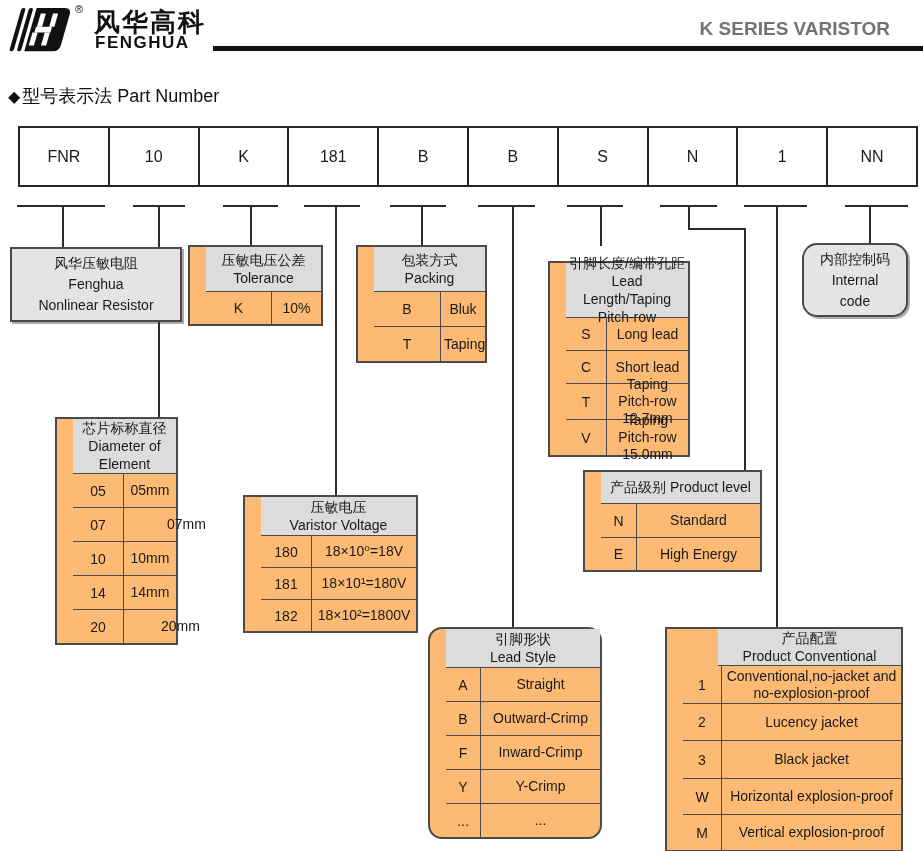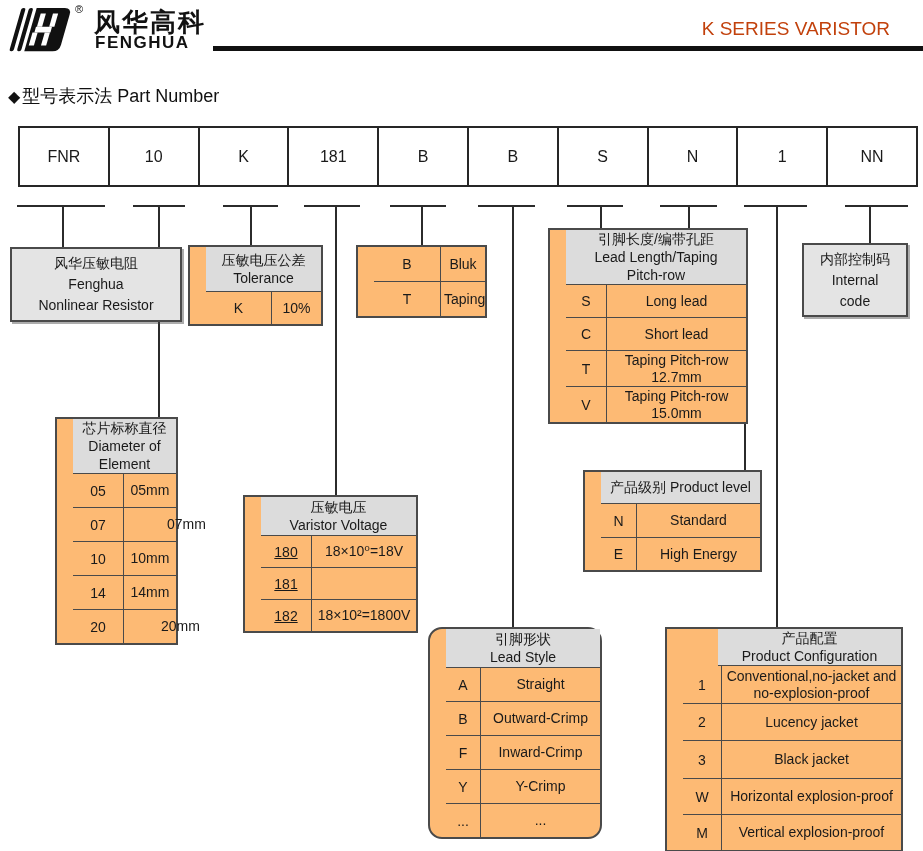--- a/index.html
+++ b/index.html
@@ -4,21 +4,21 @@
 <style>
   html,body{margin:0;padding:0;background:#fff;}
   .page{position:relative;width:923px;height:851px;background:#fff;overflow:hidden;
         font-family:"Liberation Sans","DejaVu Sans",sans-serif;color:#1a1a1a;}
 
   
   .logo{position:absolute;left:8px;top:6px;width:66px;height:49px;}
   .regmark{position:absolute;left:75px;top:3px;font-size:11px;color:#111;}
   .brand-cn{position:absolute;left:94px;top:5px;font-size:26px;font-weight:bold;letter-spacing:2px;color:#111;}
   .brand-en{position:absolute;left:95px;top:33px;font-size:17px;font-weight:bold;letter-spacing:1.5px;color:#111;}
-  .doc-title{position:absolute;right:33px;top:18px;font-size:19px;font-weight:normal;color:#c2410c;}
+  .doc-title{position:absolute;right:33px;top:18px;font-size:19px;font-weight:bold;color:#737373;}
   .header-rule{position:absolute;left:213px;top:46px;width:710px;height:5px;background:#111;}
 
   
   .section-title{position:absolute;left:8px;top:84px;font-size:18px;color:#111;}
   .section-title .bullet{font-size:16px;margin-right:2px;}
 
   
   .pn-row{position:absolute;left:18px;top:126px;width:900px;height:61px;display:flex;
           border:2px solid #262626;box-sizing:border-box;background:#fff;}
   .pn-cell{flex:1;display:flex;align-items:center;justify-content:center;font-size:16px;
@@ -40,21 +40,21 @@
          justify-content:center;align-items:center;text-align:center;line-height:1.3;}
   .trow{display:flex;border-bottom:1px solid #4a4a4a;}
   .trow:last-child{border-bottom:none;}
   .tkey{border-right:1px solid #4a4a4a;display:flex;align-items:center;justify-content:center;flex:0 0 auto;}
   .tval{flex:1;display:flex;align-items:center;justify-content:center;text-align:center;line-height:1.2;padding:0 3px;}
 
   .t-tolerance .tkey{width:65px;}
   .t-packing .tkey{width:66px;}
   .t-leadlen .tkey{width:40px;}
   .t-diameter .tkey{width:50px;}
-  .t-voltage .tkey{width:50px;text-decoration:underline;}
+  .t-voltage .tkey{width:50px;}
   .t-level .tkey{width:35px;}
   .t-style .tkey{width:34px;}
   .t-config .tkey{width:38px;}
 </style>
 </head>
 <body>
 
 <div class="page">
 
   <div class="logo">
@@ -117,49 +117,53 @@
   <div class="vline" style="left:869px;top:206px;height:38px;"></div>
 
   <div class="hline" style="left:688px;top:228px;width:58px;"></div>
   <div class="vline" style="left:744px;top:228px;height:243px;"></div>
 
   <div class="gbox" style="left:10px;top:247px;width:172px;height:75px;">
     <div>风华压敏电阻</div>
     <div>Fenghua</div>
     <div>Nonlinear Resistor</div>
   </div>
-  <div class="gbox" style="left:802px;top:243px;width:106px;height:74px;">
+  <div class="gbox" style="left:802px;top:243px;width:106px;height:74px;border-radius:15px;">
     <div>内部控制码</div>
     <div>Internal</div>
     <div>code</div>
   </div>
 
   <div class="dtable t-tolerance" style="left:188px;top:245px;width:135px;">
     <div class="thead" style="height:44px;">
       <span>压敏电压公差</span>
       <span>Tolerance</span>
     </div>
     <div class="trow" style="height:32px;">
       <div class="tkey">K</div>
       <div class="tval">10%</div>
     </div>
   </div>
 
   <div class="dtable t-packing" style="left:356px;top:245px;width:131px;">
+    <div class="thead" style="height:44px;">
+      <span>包装方式</span>
+      <span>Packing</span>
+    </div>
     <div class="trow" style="height:34px;">
       <div class="tkey">B</div>
       <div class="tval">Bluk</div>
     </div>
     <div class="trow" style="height:34px;">
       <div class="tkey">T</div>
       <div class="tval">Taping</div>
     </div>
   </div>
 
-  <div class="dtable t-leadlen" style="left:548px;top:228px;width:200px;">
+  <div class="dtable t-leadlen" style="left:548px;top:261px;width:142px;">
     <div class="thead" style="height:54px;">
       <span>引脚长度/编带孔距</span>
       <span>Lead Length/Taping</span>
       <span>Pitch-row</span>
     </div>
     <div class="trow" style="height:32px;">
       <div class="tkey">S</div>
       <div class="tval">Long lead</div>
     </div>
     <div class="trow" style="height:32px;">
@@ -208,20 +212,21 @@
     <div class="thead" style="height:38px;">
       <span>压敏电压</span>
       <span>Varistor Voltage</span>
     </div>
     <div class="trow" style="height:31px;">
       <div class="tkey">180</div>
       <div class="tval">18×10⁰=18V</div>
     </div>
     <div class="trow" style="height:31px;">
       <div class="tkey">181</div>
+      <div class="tval">18×10¹=180V</div>
     </div>
     <div class="trow" style="height:31px;">
       <div class="tkey">182</div>
       <div class="tval">18×10²=1800V</div>
     </div>
   </div>
 
   <div class="dtable t-level" style="left:583px;top:470px;width:179px;">
     <div class="thead" style="height:31px;">
       <span>产品级别 Product level</span>
@@ -259,21 +264,21 @@
     </div>
     <div class="trow" style="height:33px;">
       <div class="tkey">...</div>
       <div class="tval">...</div>
     </div>
   </div>
 
   <div class="dtable t-config" style="left:665px;top:627px;width:238px;">
     <div class="thead" style="height:36px;margin-left:35px;">
       <span>产品配置</span>
-      <span>Product Configuration</span>
+      <span>Product Conventional</span>
     </div>
     <div class="trow" style="height:37px;">
       <div class="tkey">1</div>
       <div class="tval">Conventional,no-jacket and no-explosion-proof</div>
     </div>
     <div class="trow" style="height:36px;">
       <div class="tkey">2</div>
       <div class="tval">Lucency jacket</div>
     </div>
     <div class="trow" style="height:37px;">

